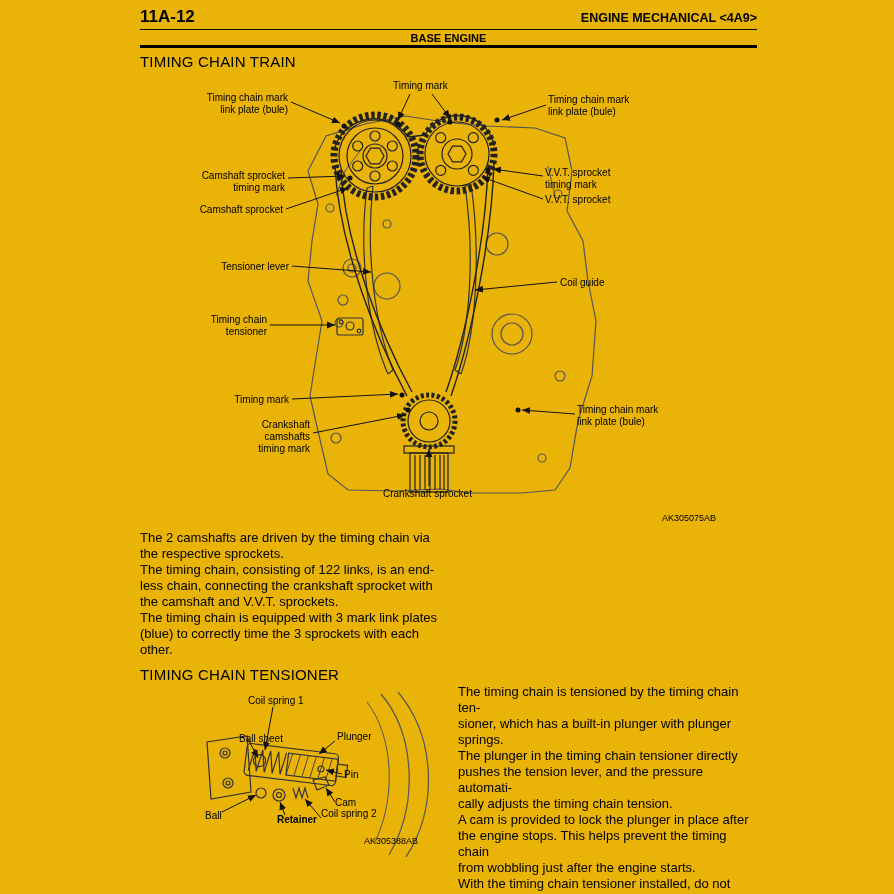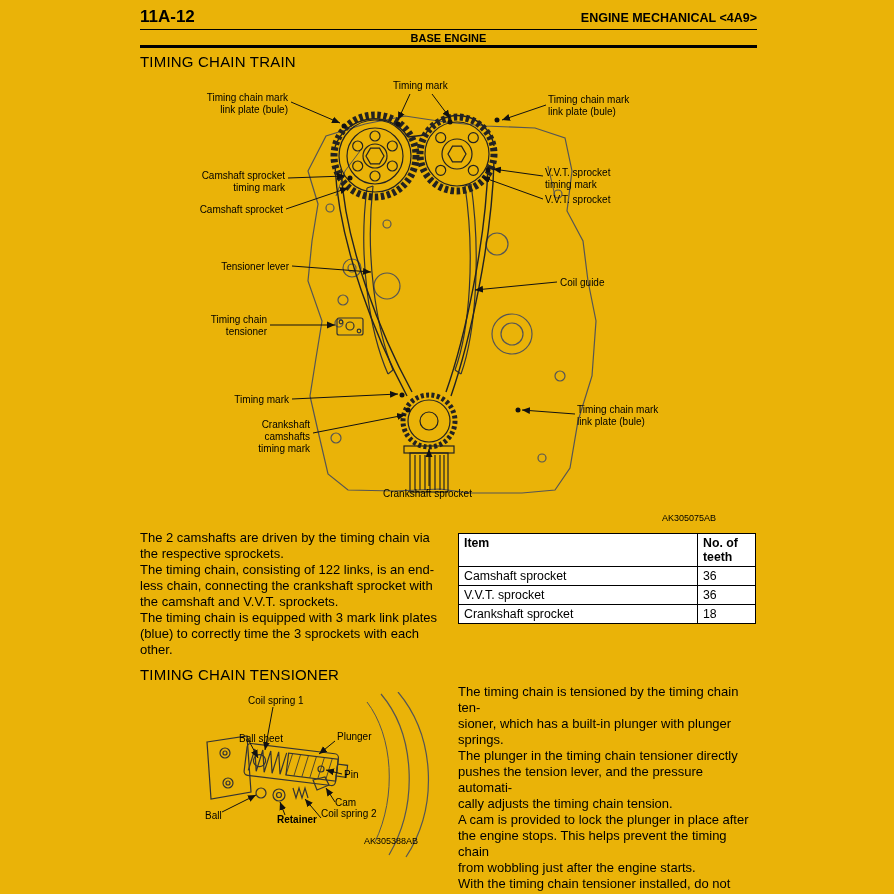--- a/index.html
+++ b/index.html
@@ -182,41 +182,20 @@
 
   <div class="body-text" style="left:140px; top:530px; width:320px;">The 2 camshafts are driven by the timing chain via
 the respective sprockets.
 The timing chain, consisting of 122 links, is an end-
 less chain, connecting the crankshaft sprocket with
 the camshaft and V.V.T. sprockets.
 The timing chain is equipped with 3 mark link plates
 (blue) to correctly time the 3 sprockets with each
 other.</div>
 
-  <table class="spec-table" style="left:458px; top:533px;">
-    <tbody>
-      <tr>
-        <th>Item</th>
-        <th class="col-teeth">No. of
-teeth</th>
-      </tr>
-      <tr>
-        <td>Camshaft sprocket</td>
-        <td>36</td>
-      </tr>
-      <tr>
-        <td>V.V.T. sprocket</td>
-        <td>36</td>
-      </tr>
-      <tr>
-        <td>Crankshaft sprocket</td>
-        <td>18</td>
-      </tr>
-    </tbody>
-  </table>
 
   <div class="section-title" style="left:140px; top:666px;">TIMING CHAIN TENSIONER</div>
 
   <div class="diagram" style="left:145px; top:692px; width:300px; height:166px;">
     <svg width="300" height="166" viewBox="0 0 300 166">
       <defs>
         <marker id="arr2" markerWidth="9" markerHeight="9" refX="8" refY="4.5" orient="auto" markerUnits="userSpaceOnUse">
           <path d="M0,1 L8,4.5 L0,8 Z" fill="#111"></path>
         </marker>
       </defs>

